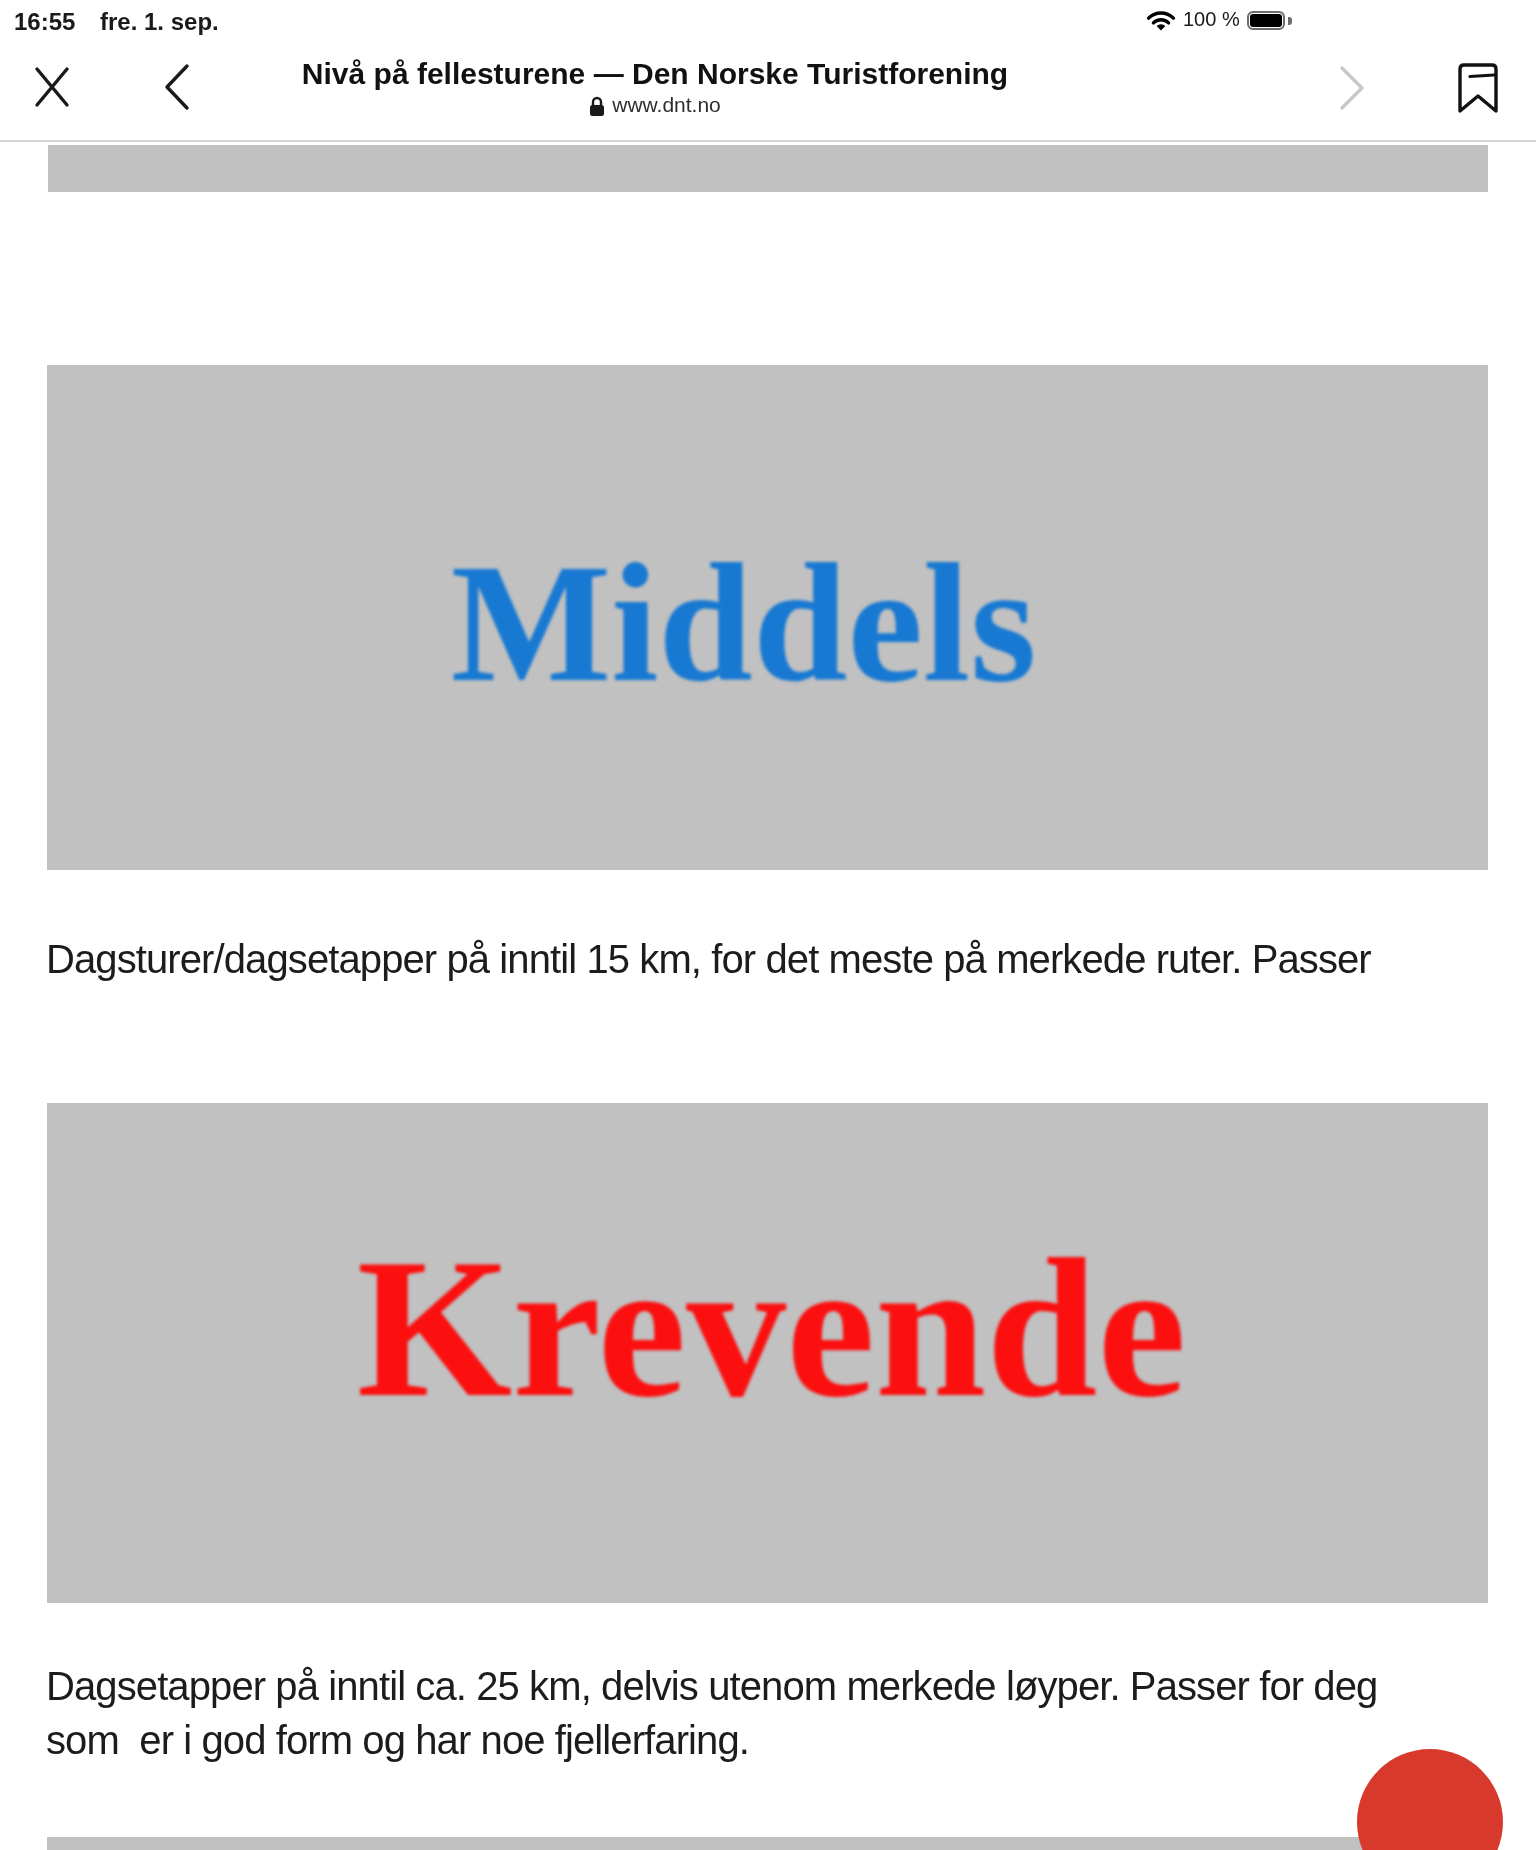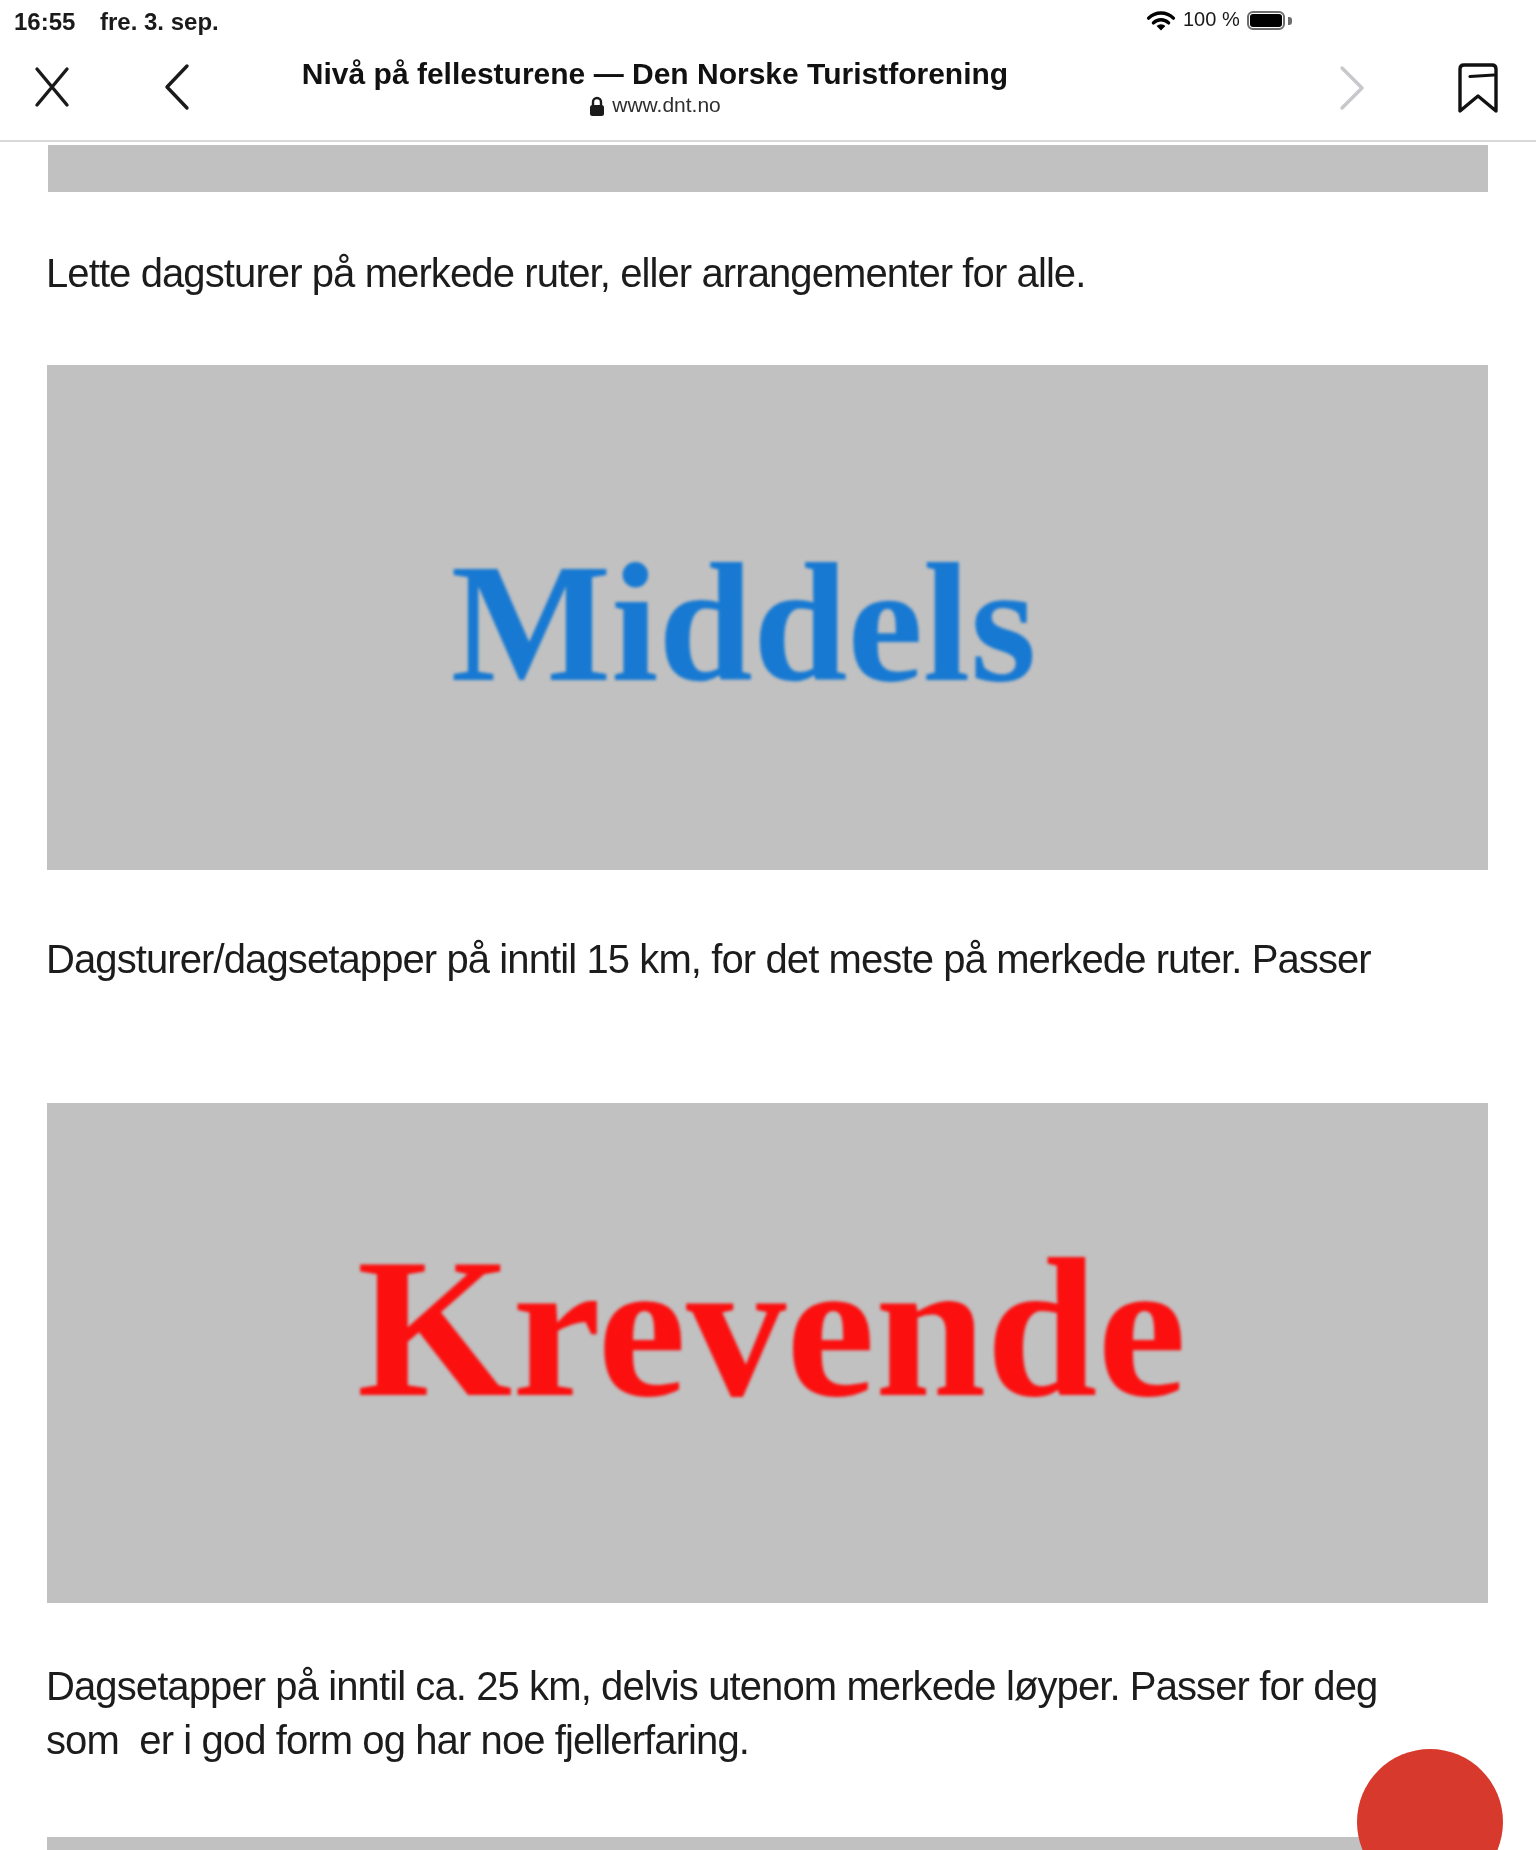--- a/index.html
+++ b/index.html
@@ -44,21 +44,21 @@
   .chat-bubble{position:absolute;left:1357px;top:1749px;width:146px;height:146px;border-radius:50%;background:#d7392c;cursor:pointer;}
   svg{display:block;}
 </style>
 </head>
 <body>
 
 <div class="screen">
 
   <div class="status-bar">
     <span class="status-time">16:55</span>
-    <span class="status-date">fre. 3. sep.</span>
+    <span class="status-date">fre. 1. sep.</span>
     <span class="wifi-icon">
       <svg width="34" height="25" viewBox="0 0 34 25">
         <path d="M17 22.5 L12.6 18.1 a6.3 6.3 0 0 1 8.8 0 Z" fill="#000"></path>
         <path d="M9.4 14.9 a10.8 10.8 0 0 1 15.2 0" fill="none" stroke="#000" stroke-width="3.4" stroke-linecap="round"></path>
         <path d="M4.6 10.1 a17.6 17.6 0 0 1 24.8 0" fill="none" stroke="#000" stroke-width="3.4" stroke-linecap="round"></path>
       </svg>
     </span>
     <span class="battery-pct">100 %</span>
     <span class="battery-icon"></span>
     <span class="battery-nub"></span>
@@ -97,23 +97,20 @@
     <span class="tb-btn bm-btn">
       <svg width="44" height="52" viewBox="0 0 44 52">
         <path d="M4 7 q0 -4 4 -4 h28 q4 0 4 4 v42 l-18 -15 l-18 15 z" fill="none" stroke="#111" stroke-width="3.4" stroke-linejoin="round"></path>
         <path d="M14 14.5 L38 13" fill="none" stroke="#111" stroke-width="3.2" stroke-linecap="round"></path>
       </svg>
     </span>
   </div>
 
   <div class="img-strip strip-top"></div>
 
-  <div class="para intro">
-    <div class="line">Lette dagsturer på merkede ruter, eller arrangementer for alle.</div>
-  </div>
 
   <div class="level-box box-middels">
     <span class="level-label label-middels" style="color: rgb(23, 121, 210);">Middels</span>
   </div>
 
   <div class="para desc-1">
     <div class="line">Dagsturer/dagsetapper på inntil 15 km, for det meste på merkede ruter. Passer</div>
   </div>
 
   <div class="level-box box-krevende">

